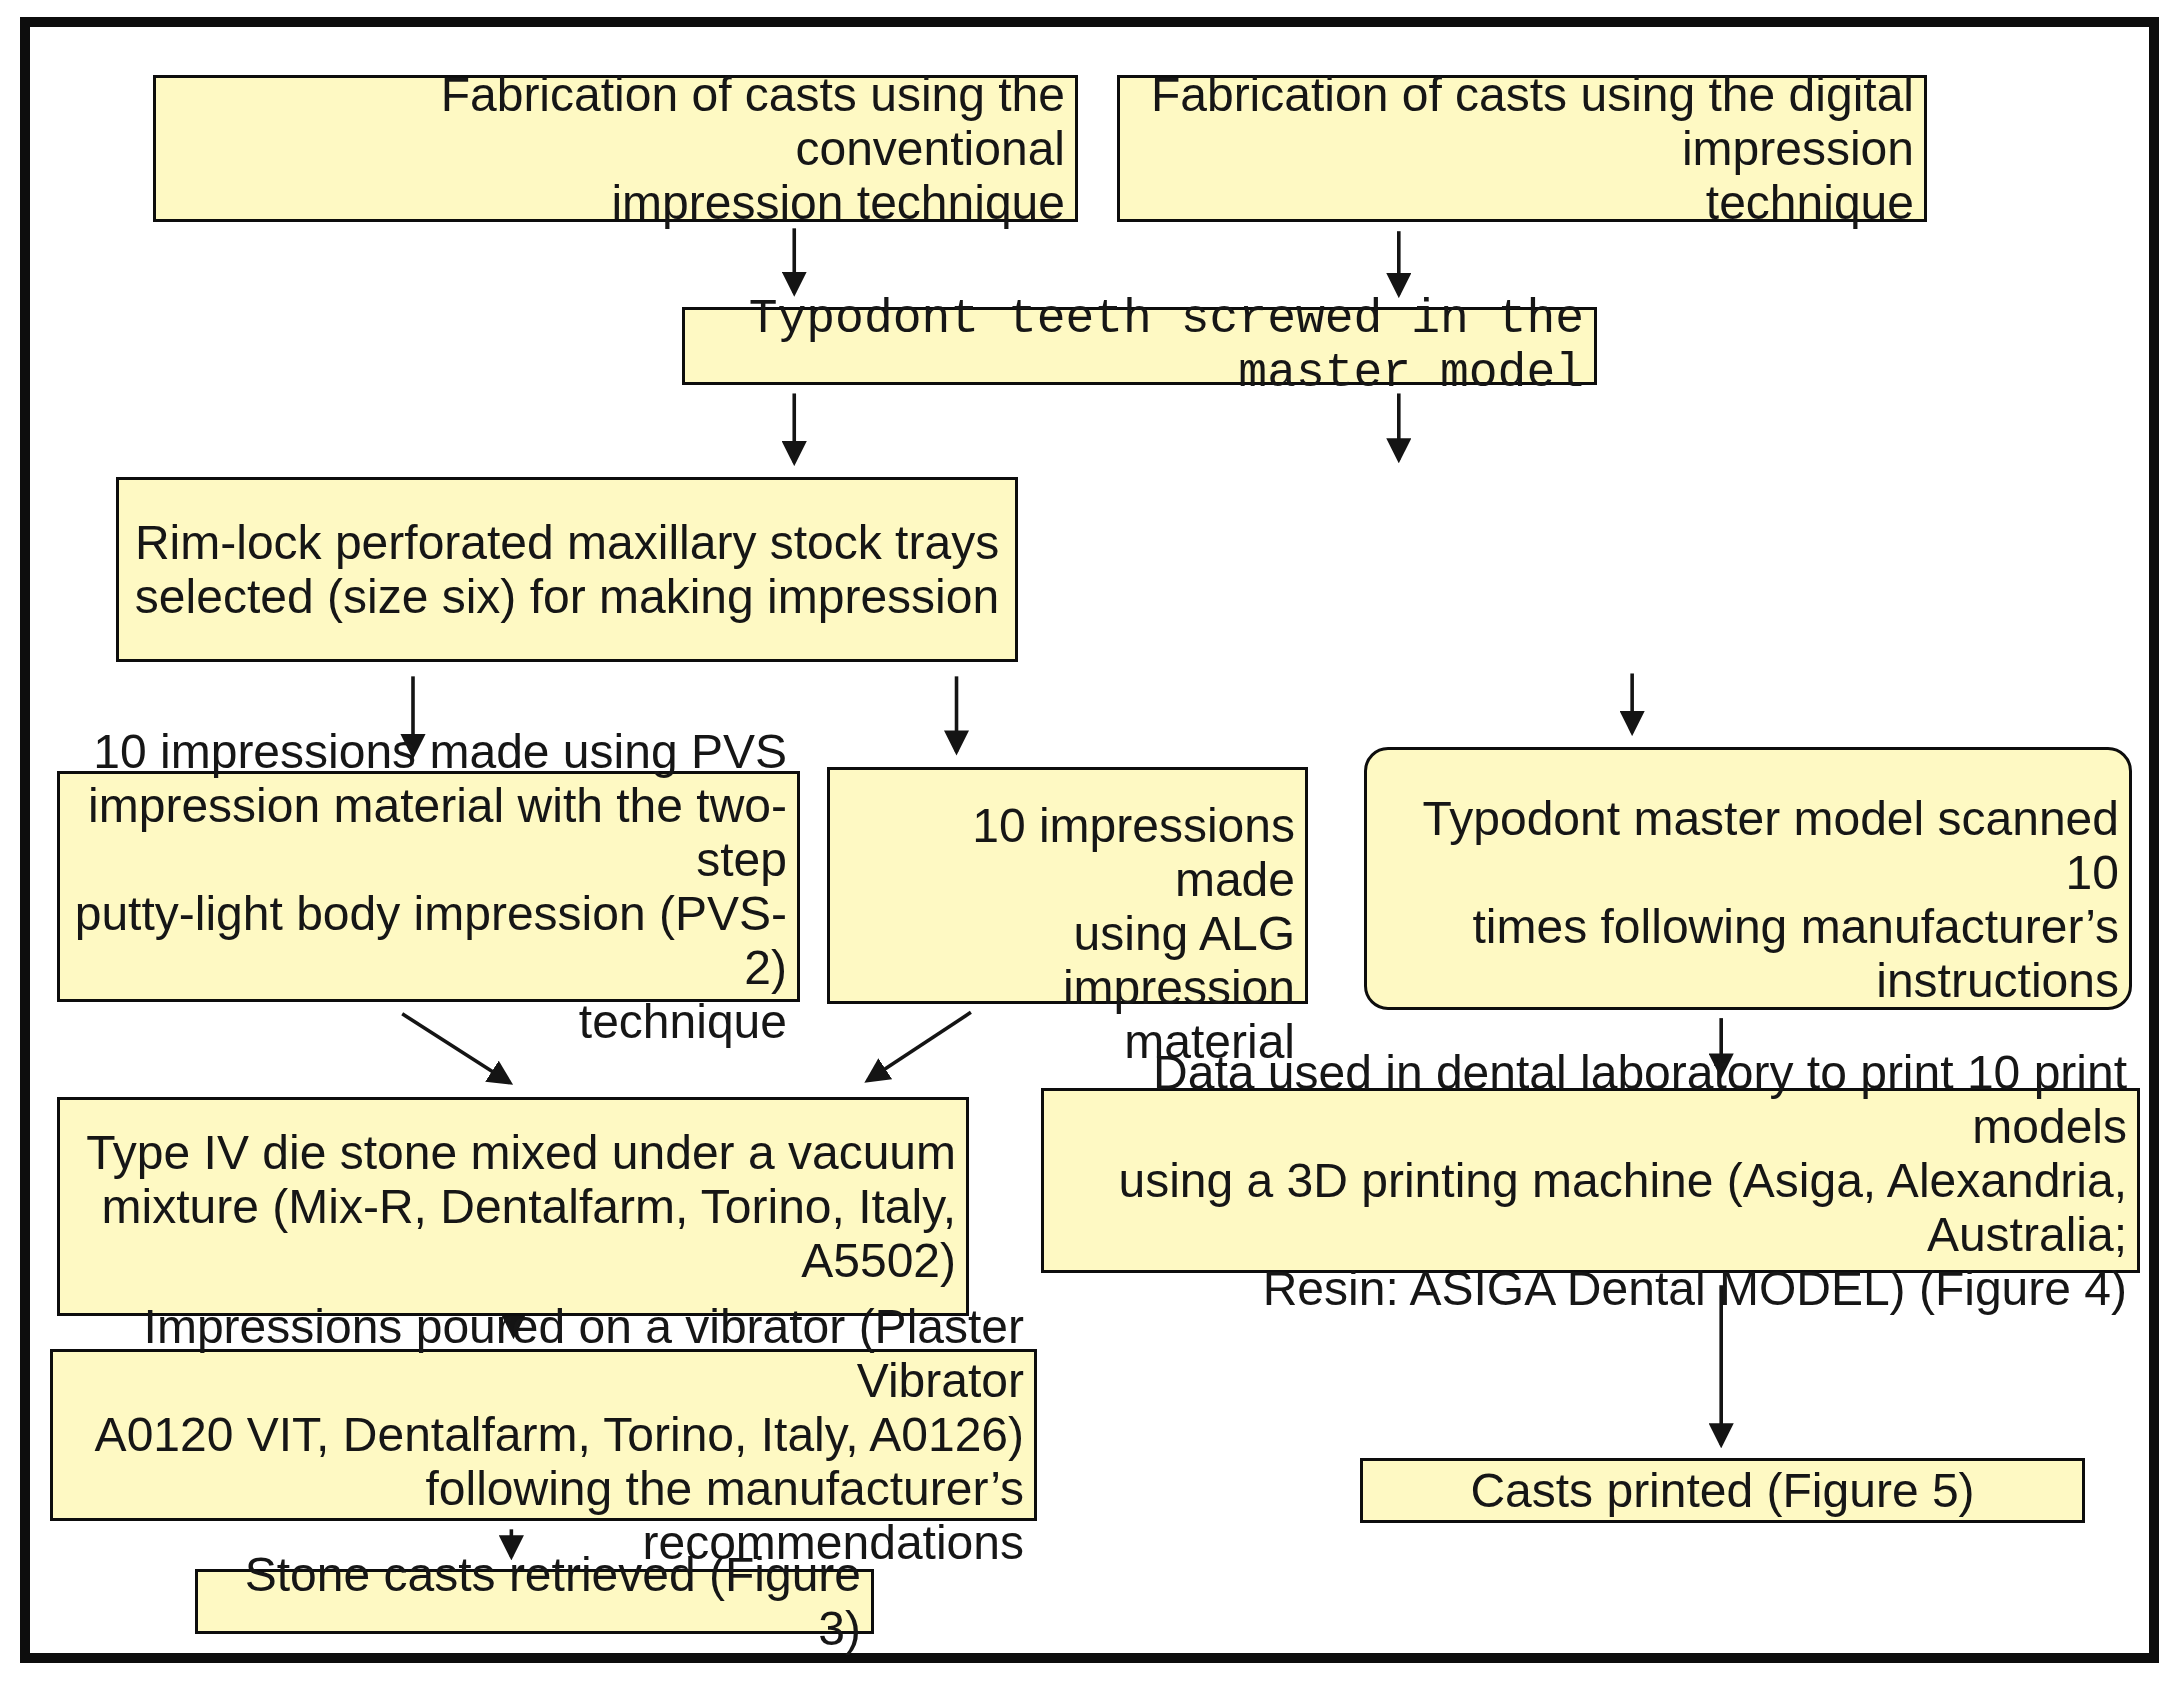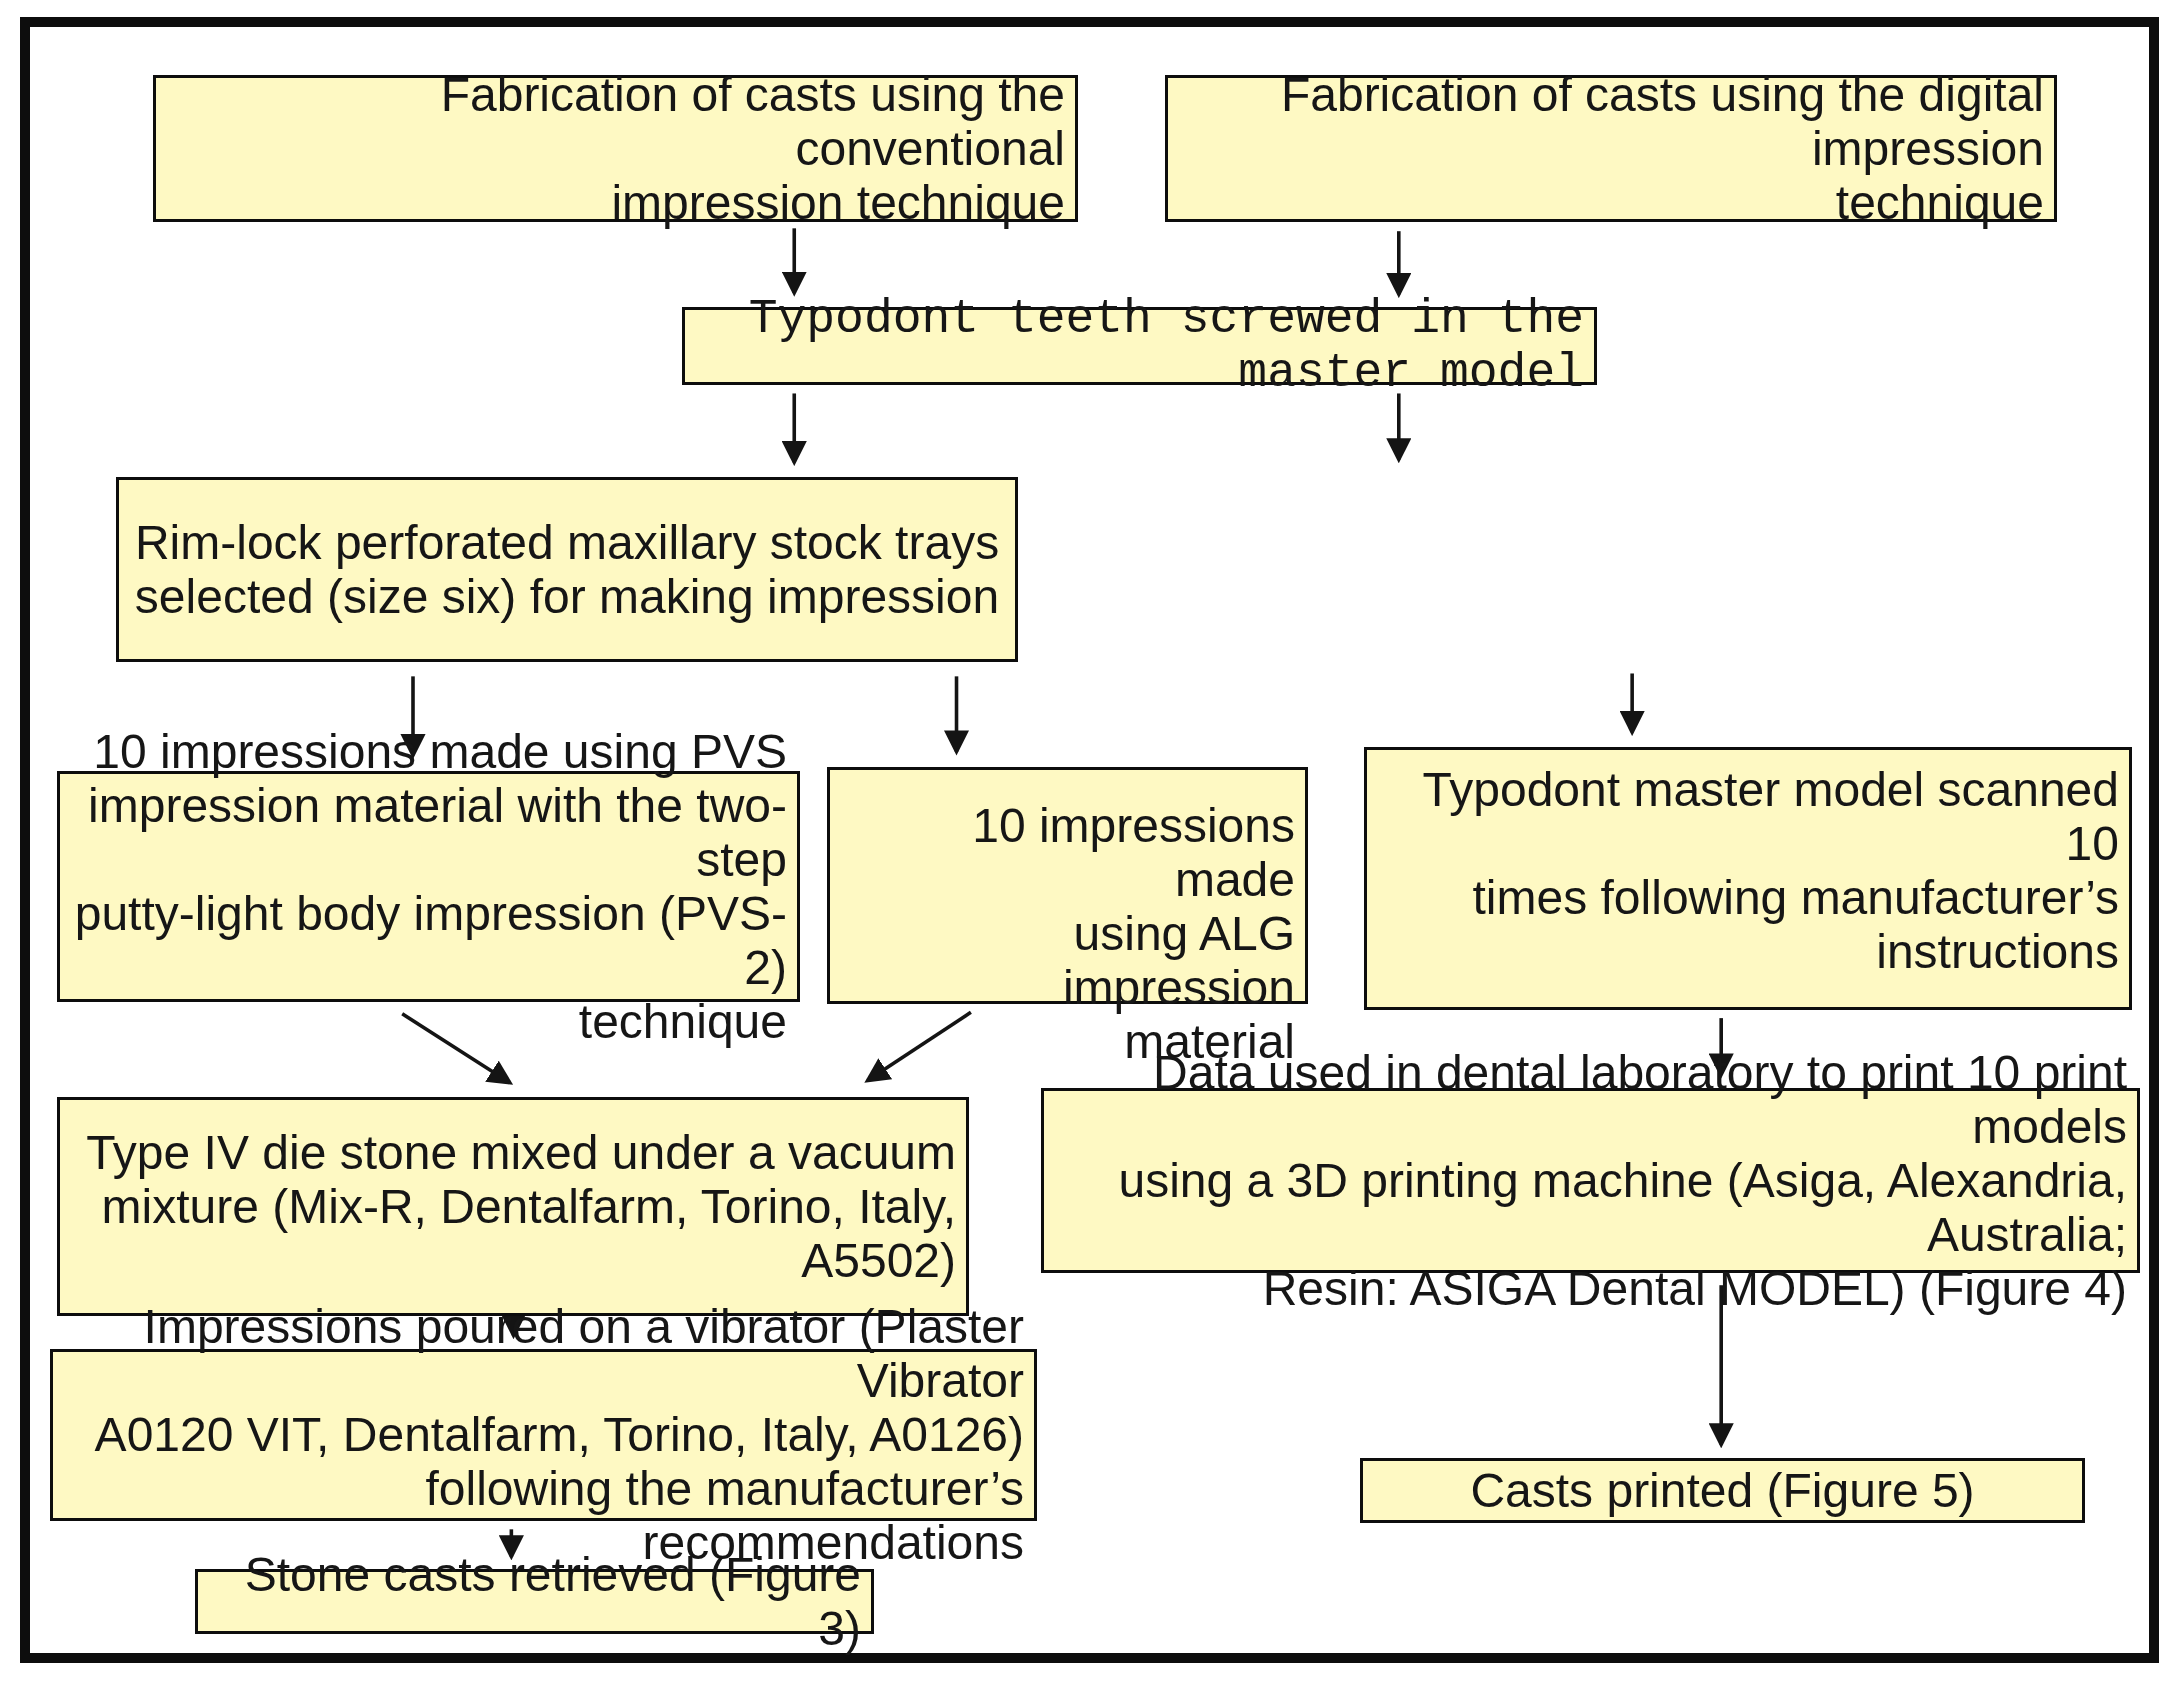--- a/index.html
+++ b/index.html
@@ -36,27 +36,27 @@
     text-align: right;
     font-size: 48px;
     line-height: 54px;
     white-space: pre-line;
     padding: 2.9px 10px;
   }
   .node.v-top {
     align-items: flex-start;
   }
   #node-conventional   { left: 153px;  top: 75px;  width: 925px; height: 147px; }
-  #node-digital        { left: 1117px; top: 75px;  width: 892px; height: 147px; margin-left: 48px; }
+  #node-digital        { left: 1117px; top: 75px;  width: 810px; height: 147px; }
   #node-typodont-screwed { left: 682px; top: 307px; width: 915px; height: 78px; font-family: Liberation Mono, monospace; }
   #node-rim-lock       { left: 116px;  top: 477px;  width: 902px; height: 185px; }
   #node-trios          { left: 1041px; top: 474px;  width: 1099px; height: 185px; }
   #node-pvs            { left: 57px;   top: 771px; width: 743px; height: 231px; }
   #node-alg            { left: 827px; top: 767px; width: 481px;  height: 237px; padding-top: 29px; }
-  #node-scanned-10     { left: 1364px; top: 747px; width: 768px; height: 263px; padding-top: 13px; }
+  #node-scanned-10     { left: 1364px; top: 747px; width: 768px; height: 263px; padding-top: 42px; border-radius: 24px; }
   #node-die-stone      { left: 57px;   top: 1097px; width: 912px; height: 219px; }
   #node-data-print     { left: 1041px; top: 1088px; width: 1099px; height: 185px; }
   #node-poured         { left: 50px;   top: 1349px; width: 987px; height: 172px; }
   #node-casts-printed  { left: 1360px; top: 1458px; width: 725px; height: 65px;  }
   #node-stone-casts    { left: 195px;  top: 1569px; width: 679px;  height: 65px;  }
   .arrows {
     position: absolute;
     left: 0;
     top: 0;
     width: 2183px;

